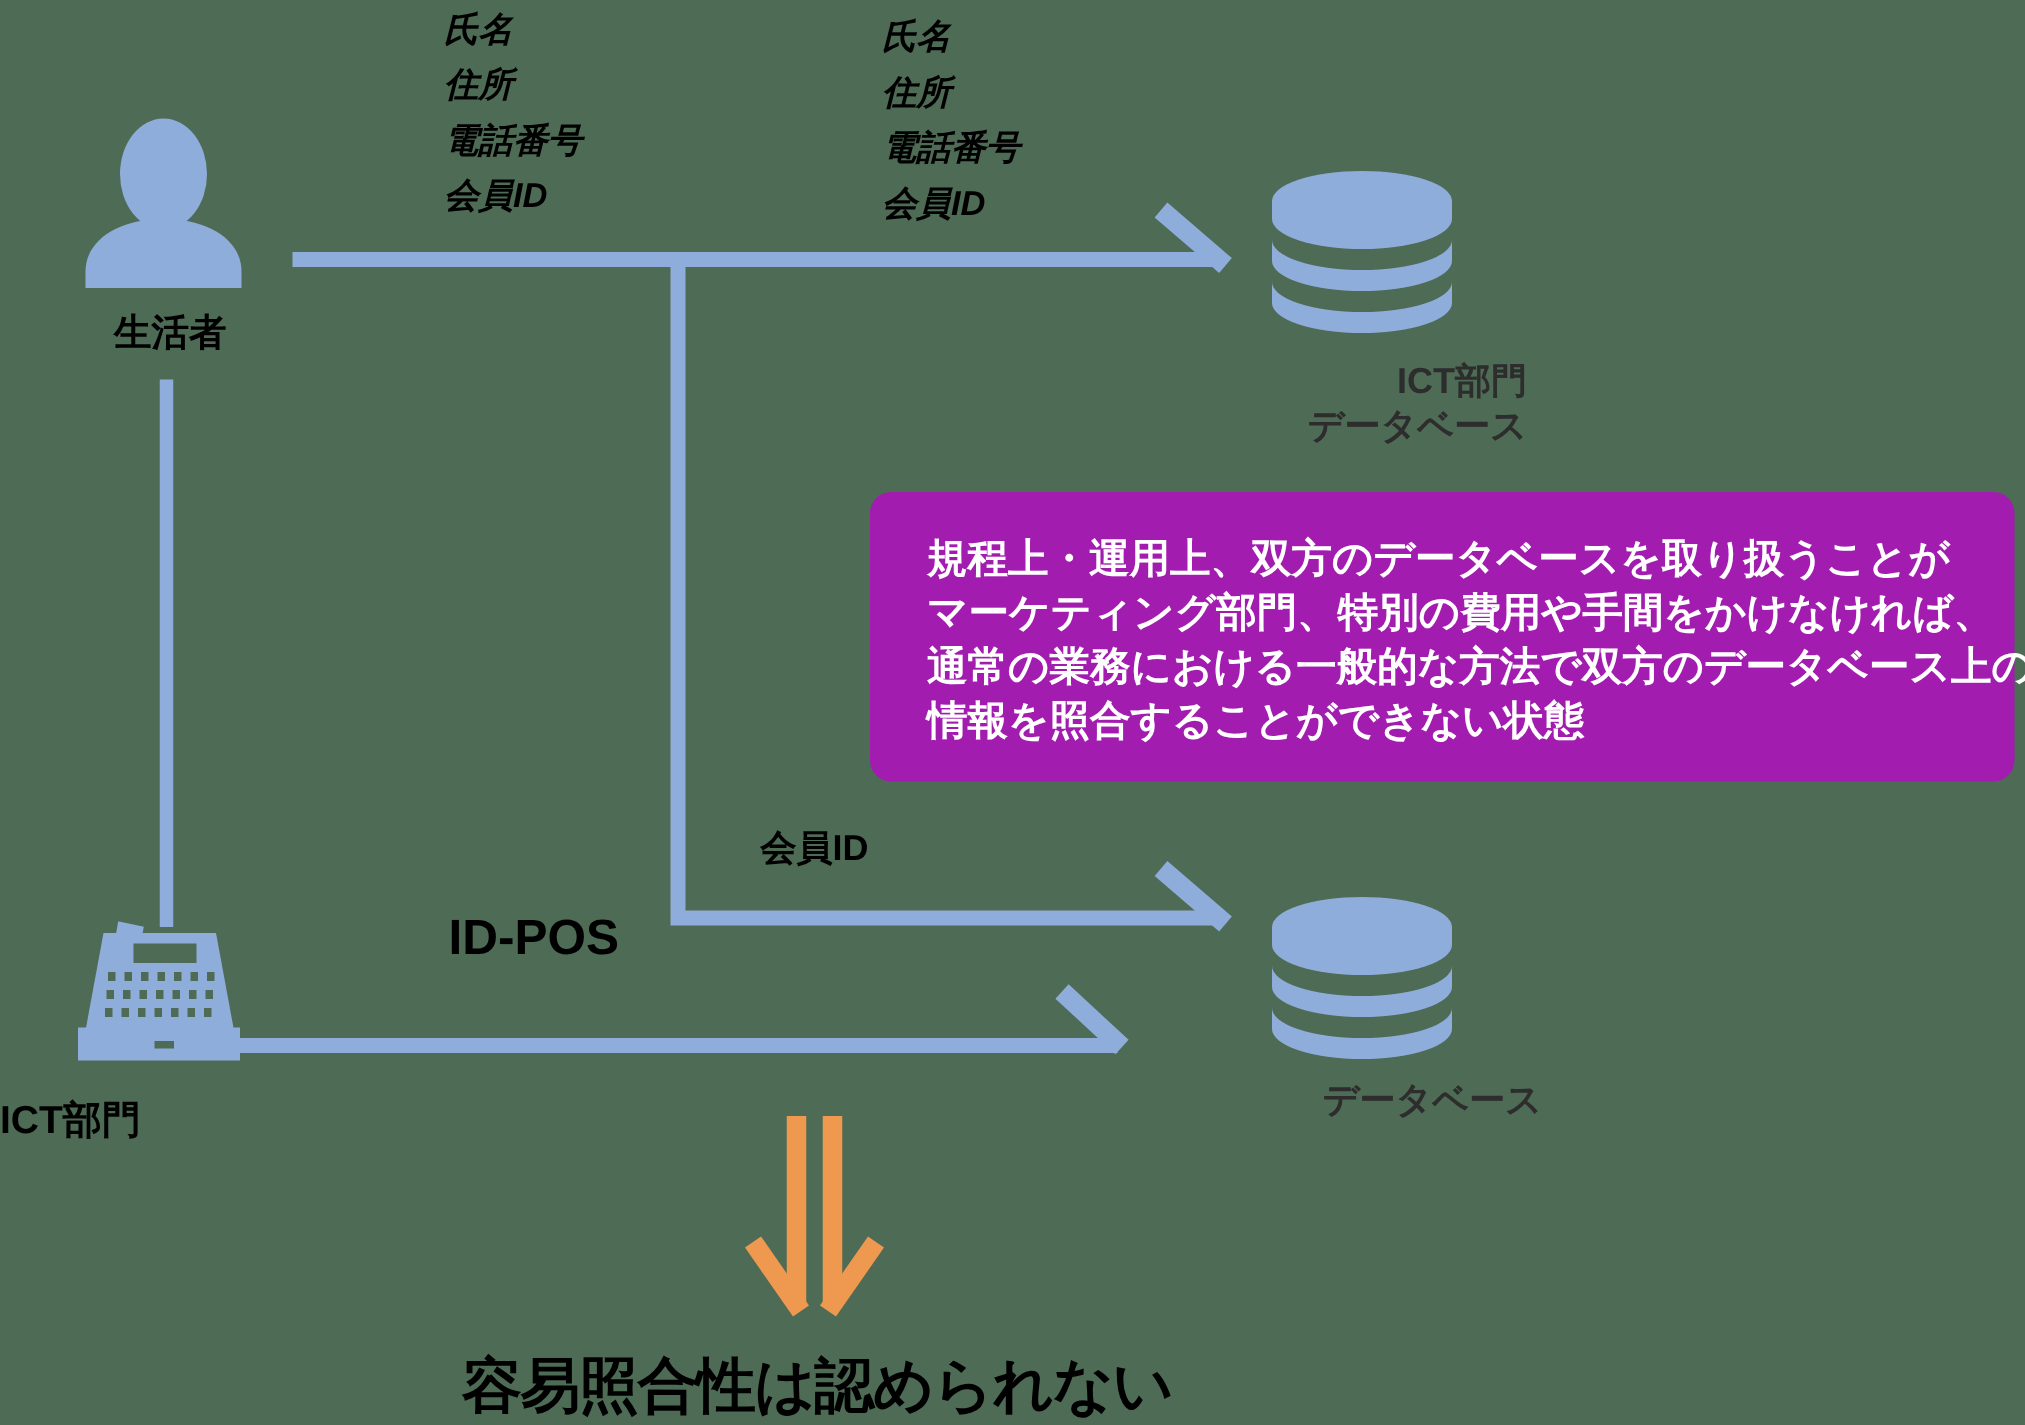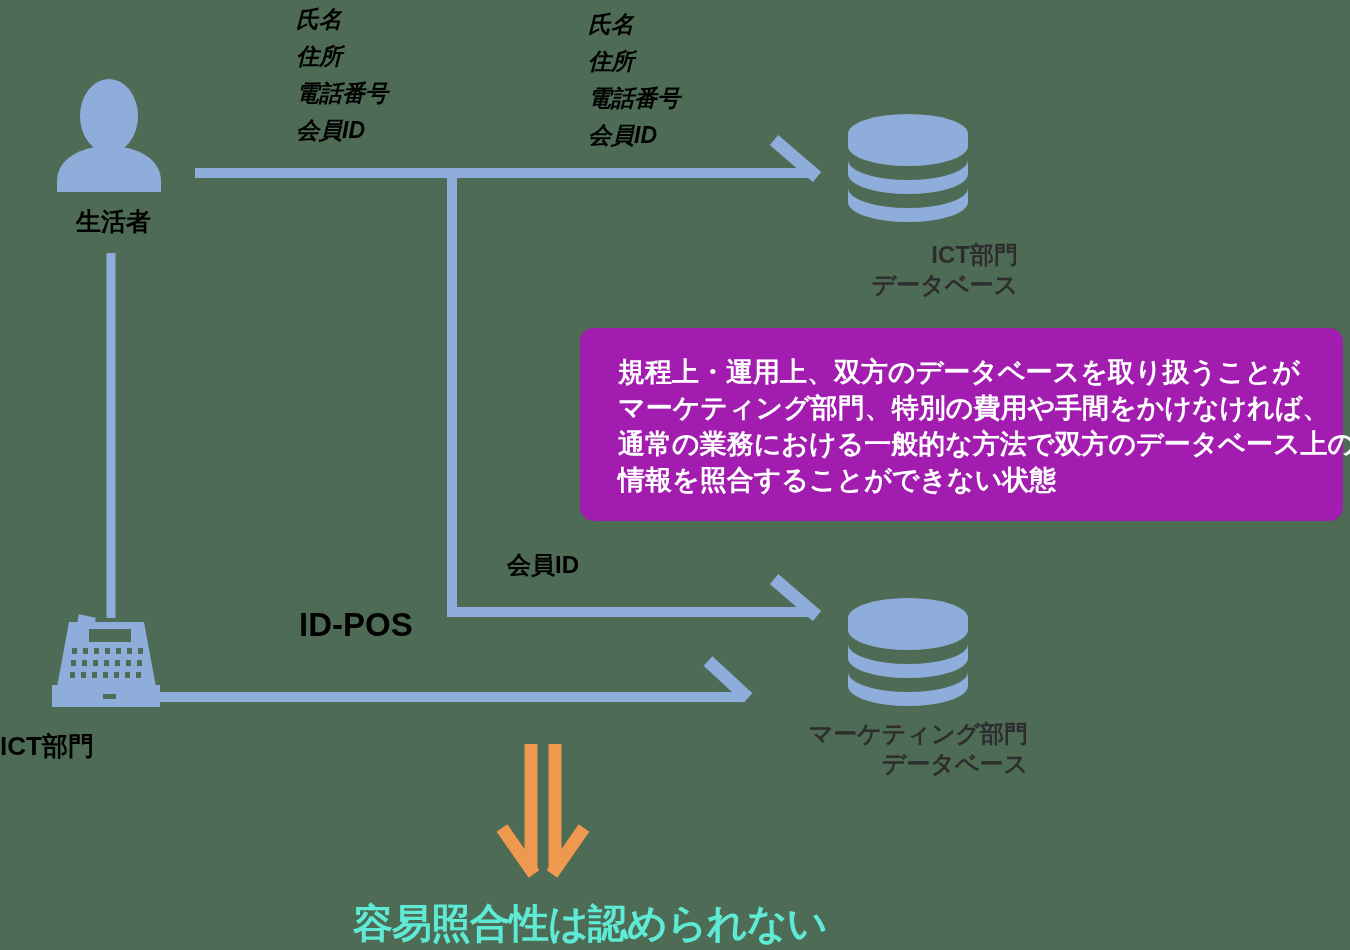--- a/index.html
+++ b/index.html
@@ -43,22 +43,22 @@
     background:#a21caf;border-radius:14px;
     box-sizing:border-box;padding:26px 30px 0 38px;
   }
   .notice-line{
     color:#ffffff;font-size:27px;font-weight:bold;
     line-height:36px;white-space:nowrap;
   }
 
   #conclusion-label{
     left:308px;top:896px;
-    font-size:40px;font-weight:bold;color:#5eead4;
-    letter-spacing:-1px;white-space:nowrap;margin-left:45px;
+    font-size:40px;font-weight:bold;color:#000000;
+    letter-spacing:-1px;white-space:nowrap;
   }
 
   #person-icon{left:53px;top:78px;}
   #ict-db-icon{left:846px;top:112px;}
   #marketing-db-icon{left:846px;top:596px;}
   #pos-icon{left:50px;top:613px;}
 </style>
 </head>
 <body>
 
@@ -137,19 +137,18 @@
   <div id="pos-label" class="abs node-label">ICT部門</div>
 
   <div id="idpos-label" class="abs node-label">ID-POS</div>
 
   <svg id="marketing-db-icon" class="abs" width="124" height="122" viewBox="0 0 124 122">
     <path d="M2,22 a60,20 0 0 1 120,0 v12 a60,20 0 0 1 -120,0 z" fill="#8fadda"></path>
     <path d="M2,48 a60,20 0 0 0 120,0 v14 a60,20 0 0 1 -120,0 z" fill="#8fadda"></path>
     <path d="M2,76 a60,20 0 0 0 120,0 v14 a60,20 0 0 1 -120,0 z" fill="#8fadda"></path>
   </svg>
   <div id="marketing-caption" class="abs db-caption">
-    <div>マーケティング部門</div>
     <div>データベース</div>
   </div>
 
   <div id="conclusion-label" class="abs">容易照合性は認められない</div>
 
 </div>
 
 </body></html>

